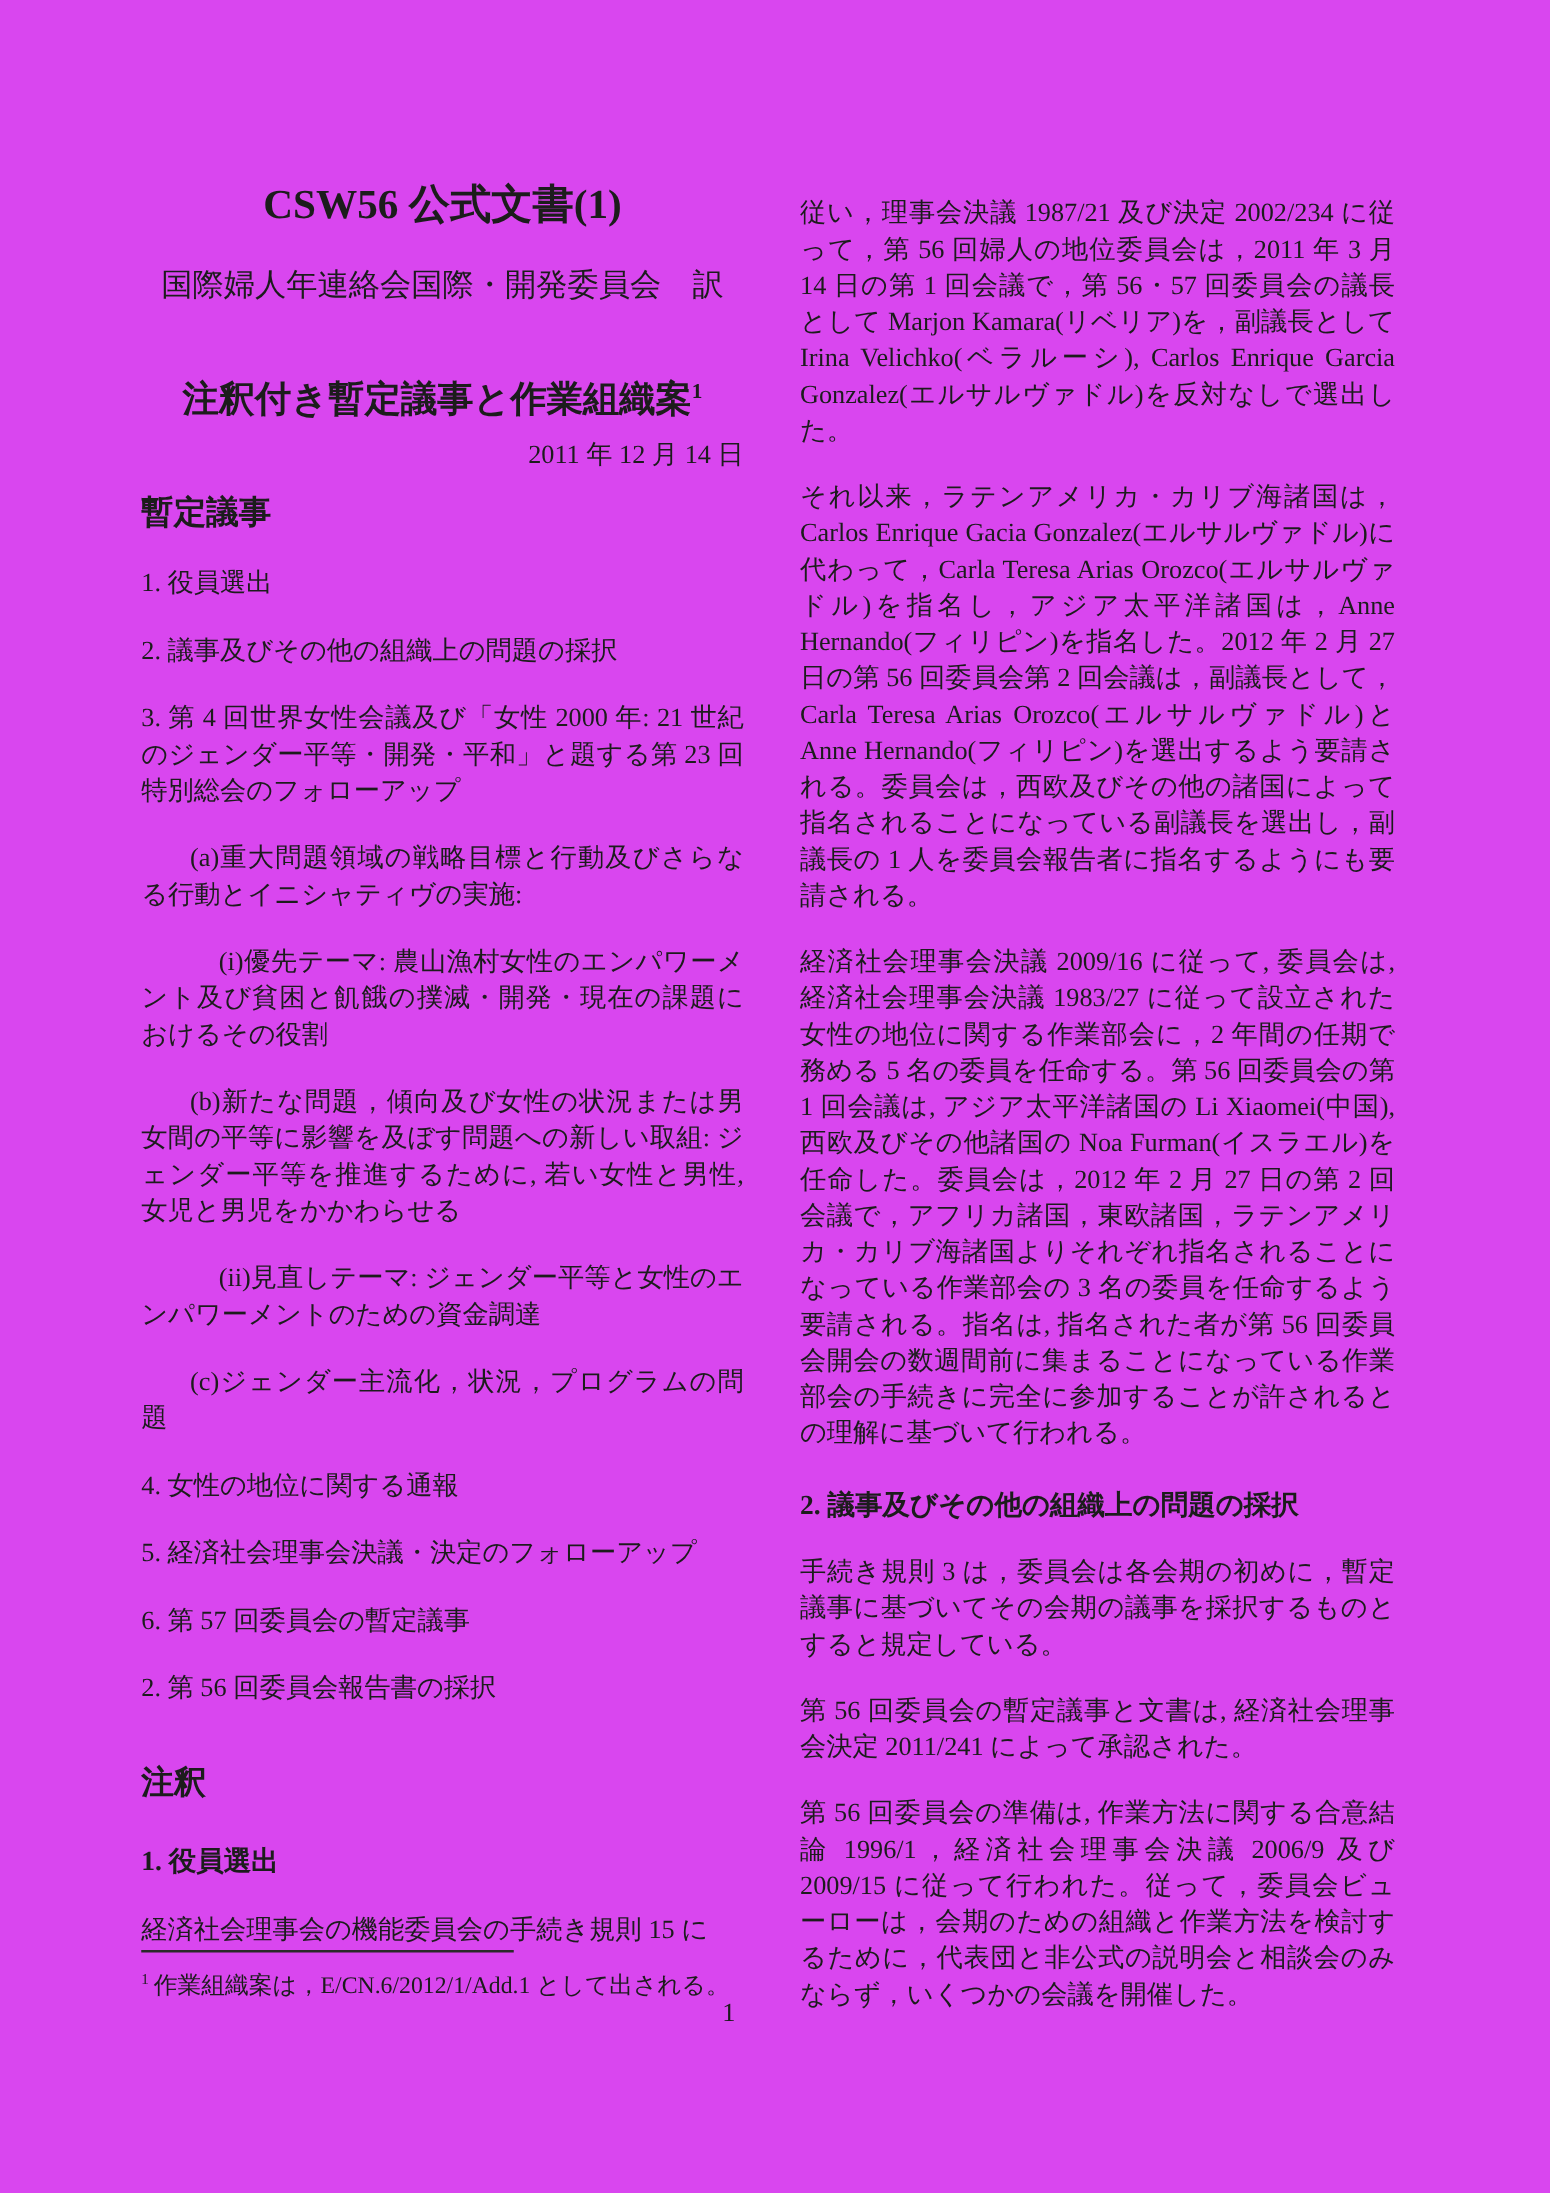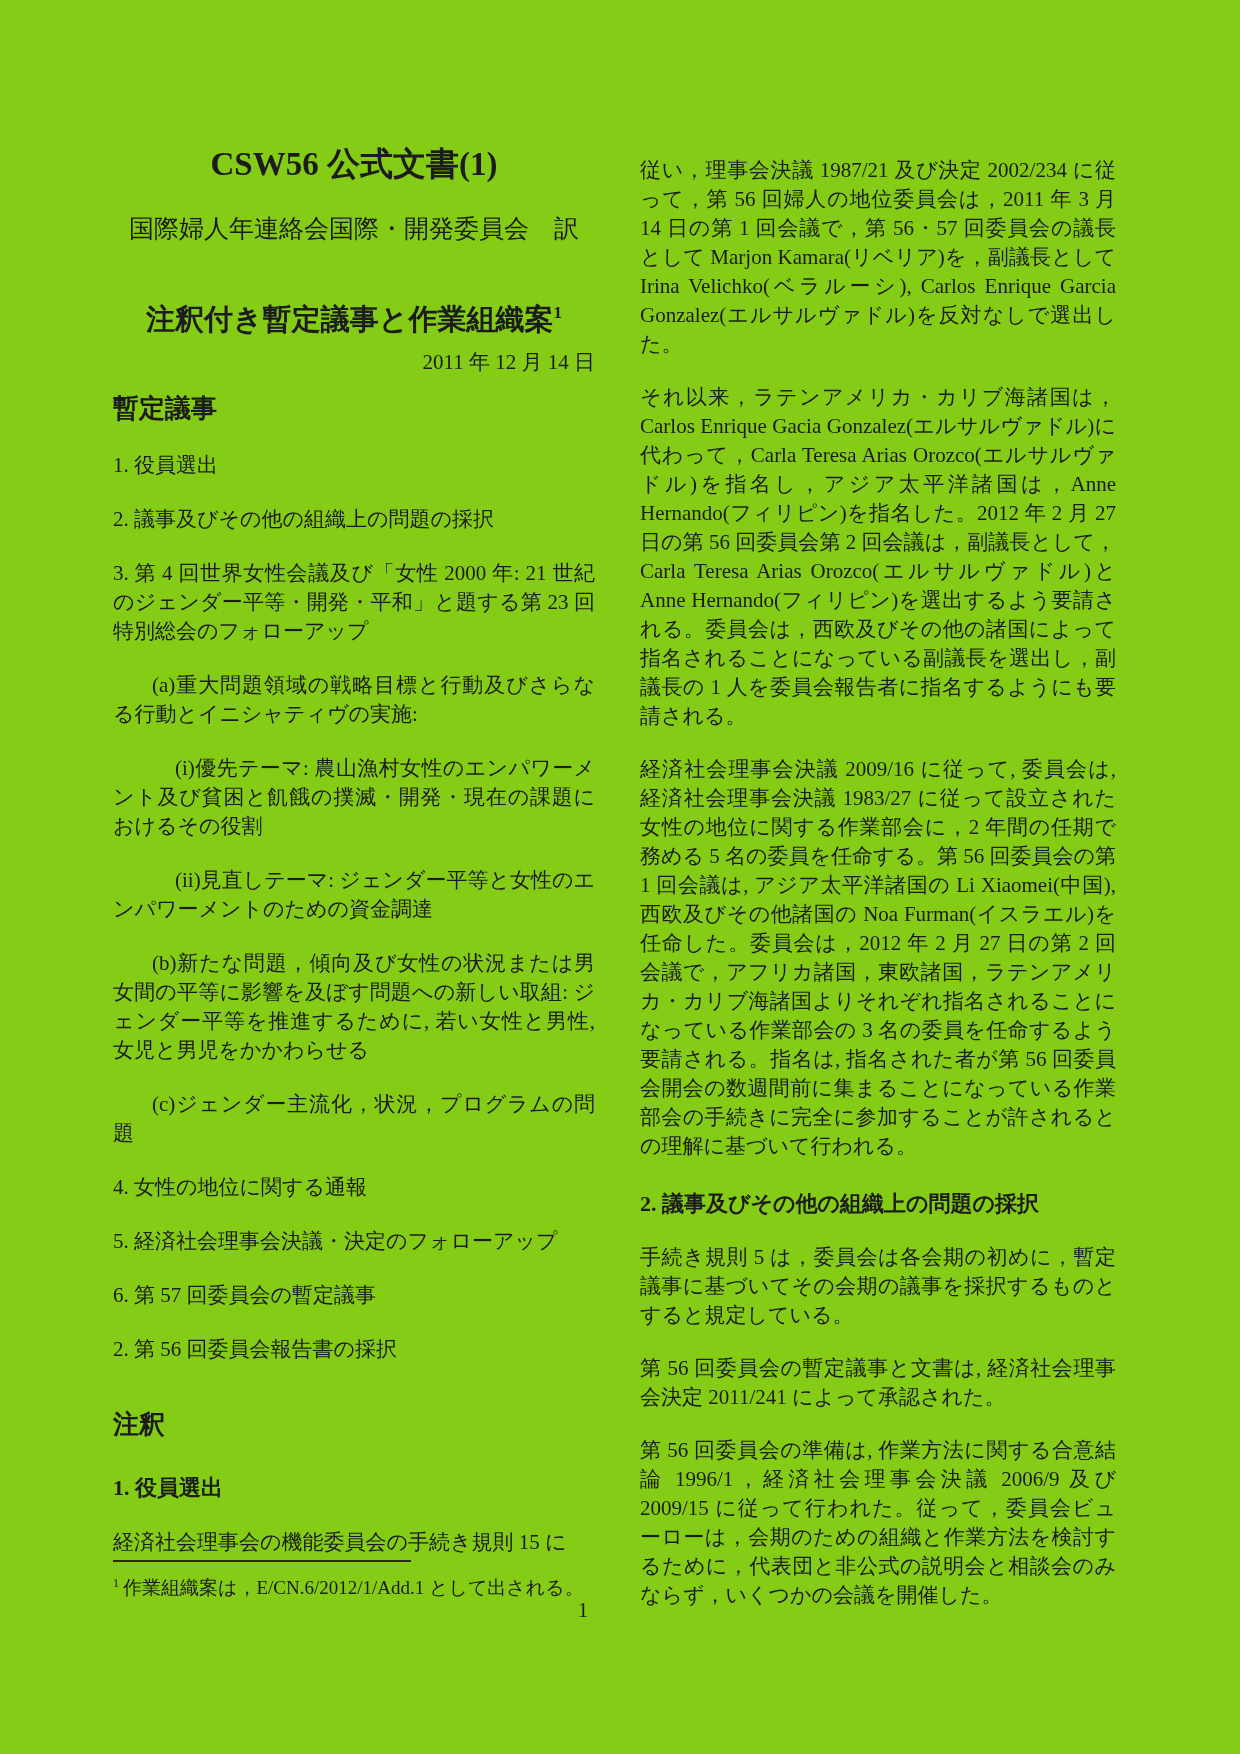--- a/index.html
+++ b/index.html
@@ -3,21 +3,21 @@
 <meta charset="utf-8">
 <style>
   * { margin: 0; padding: 0; box-sizing: border-box; }
   html, body { background: #e8e8e8; }
   body { font-family: "Liberation Serif", "DejaVu Serif", serif; }
   .page {
     position: relative;
     width: 1240px;
     height: 1754px;
     margin: 0 auto;
-    background: #84cc16;
+    background: #d946ef;
     color: #1c1c1c;
     overflow: hidden;
   }
   .col {
     position: absolute;
     top: 144px;
     font-size: 21px;
     line-height: 29px;
     text-align: justify;
   }
@@ -125,22 +125,22 @@
 
     <div class="doc-date">2011 年 12 月 14 日</div>
 
     <div class="sec-heading agenda">暫定議事</div>
 
     <p class="item first">1. 役員選出</p>
     <p class="item">2. 議事及びその他の組織上の問題の採択</p>
     <p class="item">3. 第 4 回世界女性会議及び「女性 2000 年: 21 世紀のジェンダー平等・開発・平和」と題する第 23 回特別総会のフォローアップ</p>
     <p class="item indent1">(a)重大問題領域の戦略目標と行動及びさらなる行動とイニシャティヴの実施:</p>
     <p class="item indent2">(i)優先テーマ: 農山漁村女性のエンパワーメント及び貧困と飢餓の撲滅・開発・現在の課題におけるその役割</p>
+    <p class="item indent1">(b)新たな問題，傾向及び女性の状況または男女間の平等に影響を及ぼす問題への新しい取組: ジェンダー平等を推進するために, 若い女性と男性, 女児と男児をかかわらせる</p>
     <p class="item indent2">(ii)見直しテーマ: ジェンダー平等と女性のエンパワーメントのための資金調達</p>
-    <p class="item indent1">(b)新たな問題，傾向及び女性の状況または男女間の平等に影響を及ぼす問題への新しい取組: ジェンダー平等を推進するために, 若い女性と男性, 女児と男児をかかわらせる</p>
     <p class="item indent1">(c)ジェンダー主流化，状況，プログラムの問題</p>
     <p class="item">4. 女性の地位に関する通報</p>
     <p class="item">5. 経済社会理事会決議・決定のフォローアップ</p>
     <p class="item">6. 第 57 回委員会の暫定議事</p>
     <p class="item">2. 第 56 回委員会報告書の採択</p>
 
     <div class="sec-heading notes">注釈</div>
 
     <div class="sub-heading">1. 役員選出</div>
 
@@ -148,21 +148,21 @@
   </div>
 
   <div class="col col-right">
 
     <p class="para first">従い，理事会決議 1987/21 及び決定 2002/234 に従って，第 56 回婦人の地位委員会は，2011 年 3 月 14 日の第 1 回会議で，第 56・57 回委員会の議長として Marjon Kamara(リベリア)を，副議長として Irina Velichko(ベラルーシ), Carlos Enrique Garcia Gonzalez(エルサルヴァドル)を反対なしで選出した。</p>
     <p class="para">それ以来，ラテンアメリカ・カリブ海諸国は，Carlos Enrique Gacia Gonzalez(エルサルヴァドル)に代わって，Carla Teresa Arias Orozco(エルサルヴァドル)を指名し，アジア太平洋諸国は，Anne Hernando(フィリピン)を指名した。2012 年 2 月 27 日の第 56 回委員会第 2 回会議は，副議長として，Carla Teresa Arias Orozco(エルサルヴァドル)と Anne Hernando(フィリピン)を選出するよう要請される。委員会は，西欧及びその他の諸国によって指名されることになっている副議長を選出し，副議長の 1 人を委員会報告者に指名するようにも要請される。</p>
     <p class="para">経済社会理事会決議 2009/16 に従って, 委員会は, 経済社会理事会決議 1983/27 に従って設立された女性の地位に関する作業部会に，2 年間の任期で務める 5 名の委員を任命する。第 56 回委員会の第 1 回会議は, アジア太平洋諸国の Li Xiaomei(中国), 西欧及びその他諸国の Noa Furman(イスラエル)を任命した。委員会は，2012 年 2 月 27 日の第 2 回会議で，アフリカ諸国，東欧諸国，ラテンアメリカ・カリブ海諸国よりそれぞれ指名されることになっている作業部会の 3 名の委員を任命するよう要請される。指名は, 指名された者が第 56 回委員会開会の数週間前に集まることになっている作業部会の手続きに完全に参加することが許されるとの理解に基づいて行われる。</p>
 
     <div class="sub-heading">2. 議事及びその他の組織上の問題の採択</div>
 
-    <p class="para">手続き規則 5 は，委員会は各会期の初めに，暫定議事に基づいてその会期の議事を採択するものとすると規定している。</p>
+    <p class="para">手続き規則 3 は，委員会は各会期の初めに，暫定議事に基づいてその会期の議事を採択するものとすると規定している。</p>
     <p class="para">第 56 回委員会の暫定議事と文書は, 経済社会理事会決定 2011/241 によって承認された。</p>
     <p class="para">第 56 回委員会の準備は, 作業方法に関する合意結論 1996/1，経済社会理事会決議 2006/9 及び 2009/15 に従って行われた。従って，委員会ビューローは，会期のための組織と作業方法を検討するために，代表団と非公式の説明会と相談会のみならず，いくつかの会議を開催した。</p>
   </div>
 
   <div class="footnote-block">
     <div class="footnote-rule"></div>
     <p class="footnote-text"><sup>1</sup><span>作業組織案は，E/CN.6/2012/1/Add.1 として出される。</span></p>
   </div>
 
   <div class="page-number">1</div>

